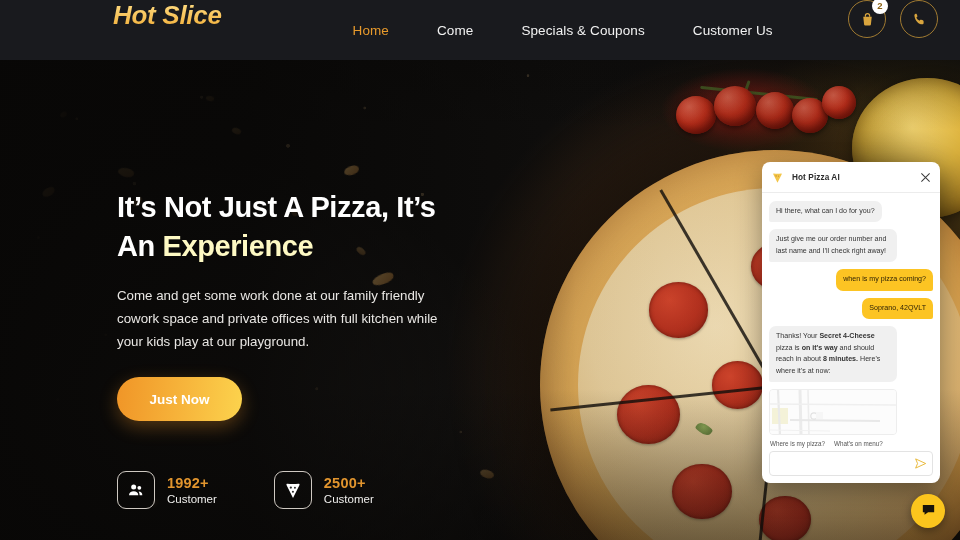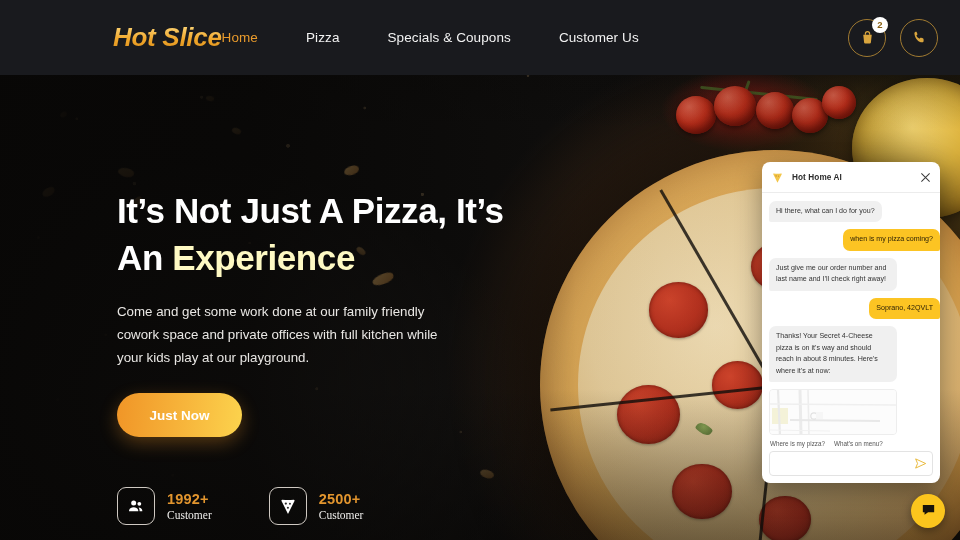--- a/index.html
+++ b/index.html
@@ -136,42 +136,42 @@
     background:
       linear-gradient(90deg, rgba(8,7,6,0.96) 0%, rgba(8,7,6,0.85) 26%, rgba(8,7,6,0.45) 45%, rgba(8,7,6,0.05) 60%, rgba(8,7,6,0) 100%),
       linear-gradient(180deg, rgba(8,7,6,0.55) 0%, rgba(8,7,6,0) 24%, rgba(8,7,6,0) 72%, rgba(8,7,6,0.5) 100%);
   }
 
   
   .header {
     position: absolute;
     top: 0; left: 0;
     width: 960px;
-    height: 75px;
+    height: 60px;
     background: #191a1e;
     display: flex;
-    align-items: center;
     z-index: 20;
   }
   .brand {
     margin-left: 113px;
     font-size: 26px;
     font-weight: bold;
     font-style: italic;
     letter-spacing: -0.3px;
     background: linear-gradient(180deg, #ffe08a 0%, #f0a72c 55%, #d98c18 100%);
     -webkit-background-clip: text;
     background-clip: text;
     color: transparent;
     white-space: nowrap;
   }
   .nav {
     display: flex;
     align-items: center;
     gap: 48px;
+    margin-left: 131px;
   }
   .nav-item {
     font-size: 13.5px;
     color: #f2f2f2;
     white-space: nowrap;
     cursor: pointer;
     letter-spacing: .1px;
   }
   .nav-item.active { color: #e89a2c; }
   .header-actions {
@@ -209,21 +209,21 @@
 
   
   .hero-content {
     position: absolute;
     left: 117px;
     top: 188px;
     width: 420px;
     z-index: 10;
   }
   .hero-title {
-    font-size: 35px;
+    font-size: 29px;
     font-weight: bold;
     color: #ffffff;
     line-height: 1.33;
     letter-spacing: -0.4px;
   }
   .hero-title .accent { color: #fef9c3; }
   .hero-sub {
     margin-top: 19px;
     font-size: 13.3px;
     color: #e9e7e4;
@@ -261,21 +261,20 @@
   .stat-num {
     font-size: 14.5px;
     font-weight: bold;
     color: #e2952e;
     letter-spacing: .2px;
   }
   .stat-label {
     font-size: 11.5px;
     color: #efeeec;
     margin-top: 2px;
-    font-family: Liberation Serif, serif;
   }
 
   
   .chat {
     position: absolute;
     left: 762px;
     top: 162px;
     width: 178px;
     height: 321px;
     background: #ffffff;
@@ -307,21 +306,21 @@
     letter-spacing: .1px;
   }
   .chat-close {
     margin-left: auto;
     width: 13px; height: 13px;
     cursor: pointer;
     display: flex; align-items: center; justify-content: center;
   }
   .chat-body {
     flex: 1 1 auto;
-    padding: 8px 0 2px 7px;
+    padding: 8px 7px 2px 7px;
     overflow: hidden;
     display: flex;
     flex-direction: column;
     gap: 7px;
     justify-content: center;
   }
   .msg {
     max-width: 128px;
     font-size: 7.1px;
     line-height: 1.62;
@@ -333,21 +332,21 @@
     color: #333333;
     align-self: flex-start;
     border-bottom-left-radius: 2px;
   }
   .msg.user {
     background: #fcc423;
     color: #2e2206;
     align-self: flex-end;
     border-bottom-right-radius: 2px;
   }
-  .msg b { font-weight: normal; }
+  .msg b { font-weight: bold; }
   .map-thumb {
     align-self: flex-start;
     width: 128px;
     height: 46px;
     border-radius: 4px;
     border: 1px solid #ededed;
     background: #fbfbfb;
     overflow: hidden;
     position: relative;
     cursor: pointer;
@@ -464,21 +463,21 @@
     </div>
 
     <div class="hero-vignette"></div>
   </div>
 
   <div class="header">
     <div class="brand">Hot Slice</div>
 
     <nav class="nav">
       <span class="nav-item active">Home</span>
-      <span class="nav-item">Pizza</span>
+      <span class="nav-item">Come</span>
       <span class="nav-item">Specials &amp; Coupons</span>
       <span class="nav-item">Customer Us</span>
     </nav>
 
     <div class="header-actions">
       <div class="icon-circle">
         <span>
           <svg width="17" height="17" viewBox="0 0 24 24" fill="#d9a githubusercontent">
               <path d="M6 8h12l-1.2 11.2a1.6 1.6 0 0 1-1.6 1.4H8.8a1.6 1.6 0 0 1-1.6-1.4L6 8z" fill="#d9a53e"></path>
               <path d="M9 8V6.6A3 3 0 0 1 12 3.6a3 3 0 0 1 3 3V8" fill="none" stroke="#d9a53e" stroke-width="1.7"></path>
@@ -539,32 +538,32 @@
   <div class="chat">
 
     <div class="chat-header">
       <span class="chat-avatar">
         <svg width="13" height="13" viewBox="0 0 24 24">
             <path d="M12 21.5 4.2 6.1c-.4-.8.2-1.7 1.1-1.6 4.5.5 8.9.5 13.4 0 .9-.1 1.5.8 1.1 1.6L12 21.5z" fill="#f3c64a"></path>
             <circle cx="9.4" cy="9" r="1.3" fill="#c8892a"></circle>
             <circle cx="14" cy="9.4" r="1.1" fill="#c8892a"></circle>
           </svg>
       </span>
-      <span class="chat-title">Hot Home AI</span>
+      <span class="chat-title">Hot Pizza AI</span>
       <span class="chat-close">
         <svg width="11" height="11" viewBox="0 0 12 12">
             <path d="M1.5 1.5 10.5 10.5M10.5 1.5 1.5 10.5" stroke="#3a3a3a" stroke-width="1.1" fill="none"></path>
           </svg>
       </span>
     </div>
 
     <div class="chat-body">
       <div class="msg bot">Hi there, what can I do for you?</div>
+      <div class="msg bot">Just give me our order number and last name and I’ll check right away!</div>
       <div class="msg user">when is my pizza coming?</div>
-      <div class="msg bot">Just give me our order number and last name and I’ll check right away!</div>
       <div class="msg user">Soprano, 42QVLT</div>
       <div class="msg bot" id="rich-msg">Thanks! Your <b>Secret 4-Cheese</b> pizza is <b>on it's way</b> and should reach in about <b>8 minutes.</b> Here's where it's at now:</div>
 
       <div class="map-thumb">
         <svg width="128" height="46" viewBox="0 0 128 46">
           <rect width="128" height="46" fill="#fcfcfc"></rect>
           <rect x="2" y="18" width="16" height="16" fill="#f4f2d8"></rect>
           <path d="M8 0 L10 46" stroke="#e9e9e9" stroke-width="2.2" fill="none"></path>
           <path d="M30 0 L31 46" stroke="#ebebeb" stroke-width="3" fill="none"></path>
           <path d="M38 0 L39 46" stroke="#ededed" stroke-width="1.6" fill="none"></path>

